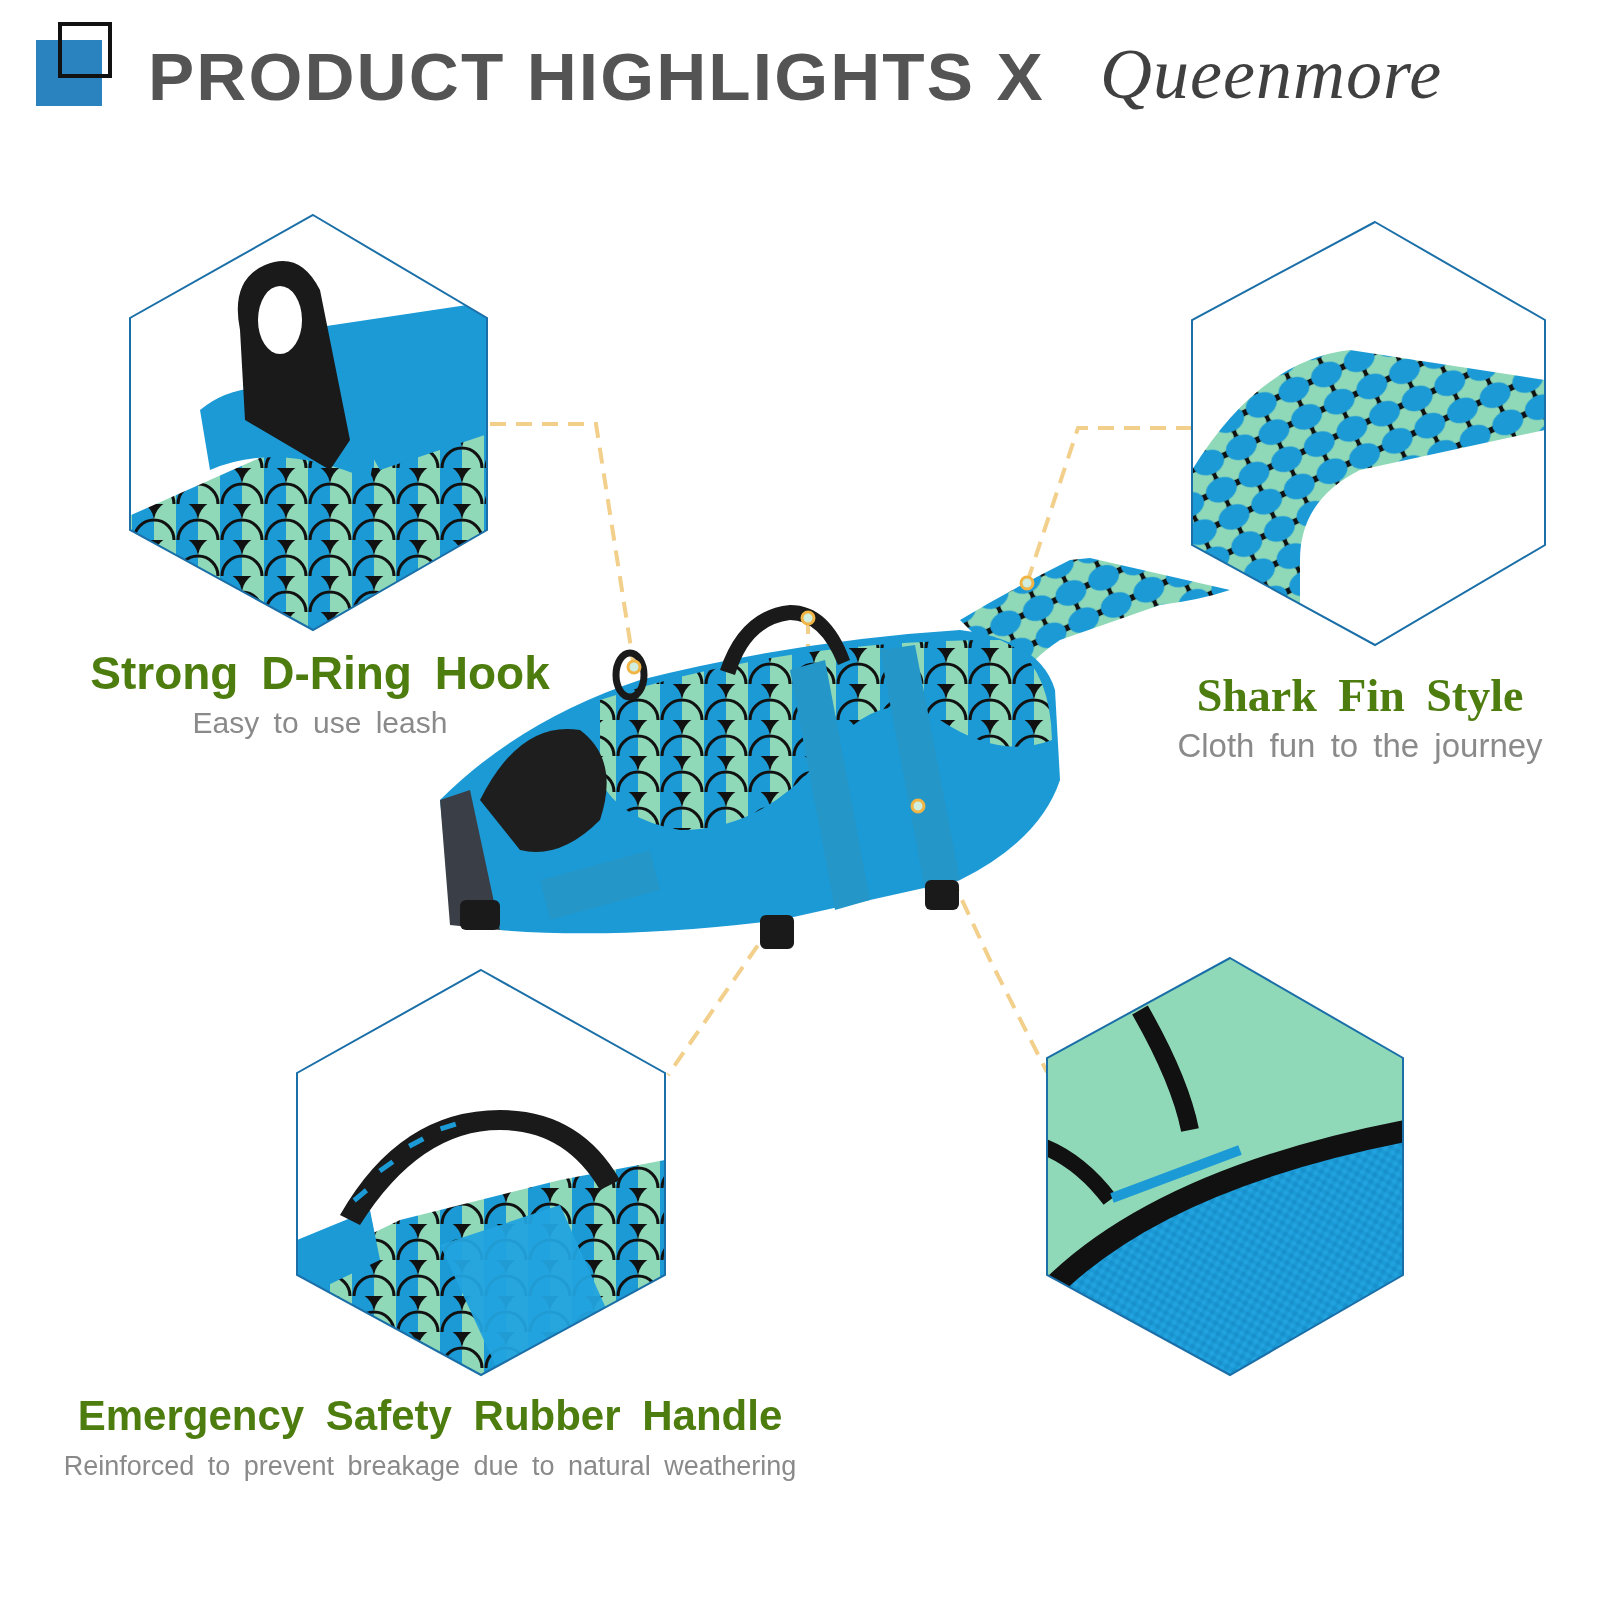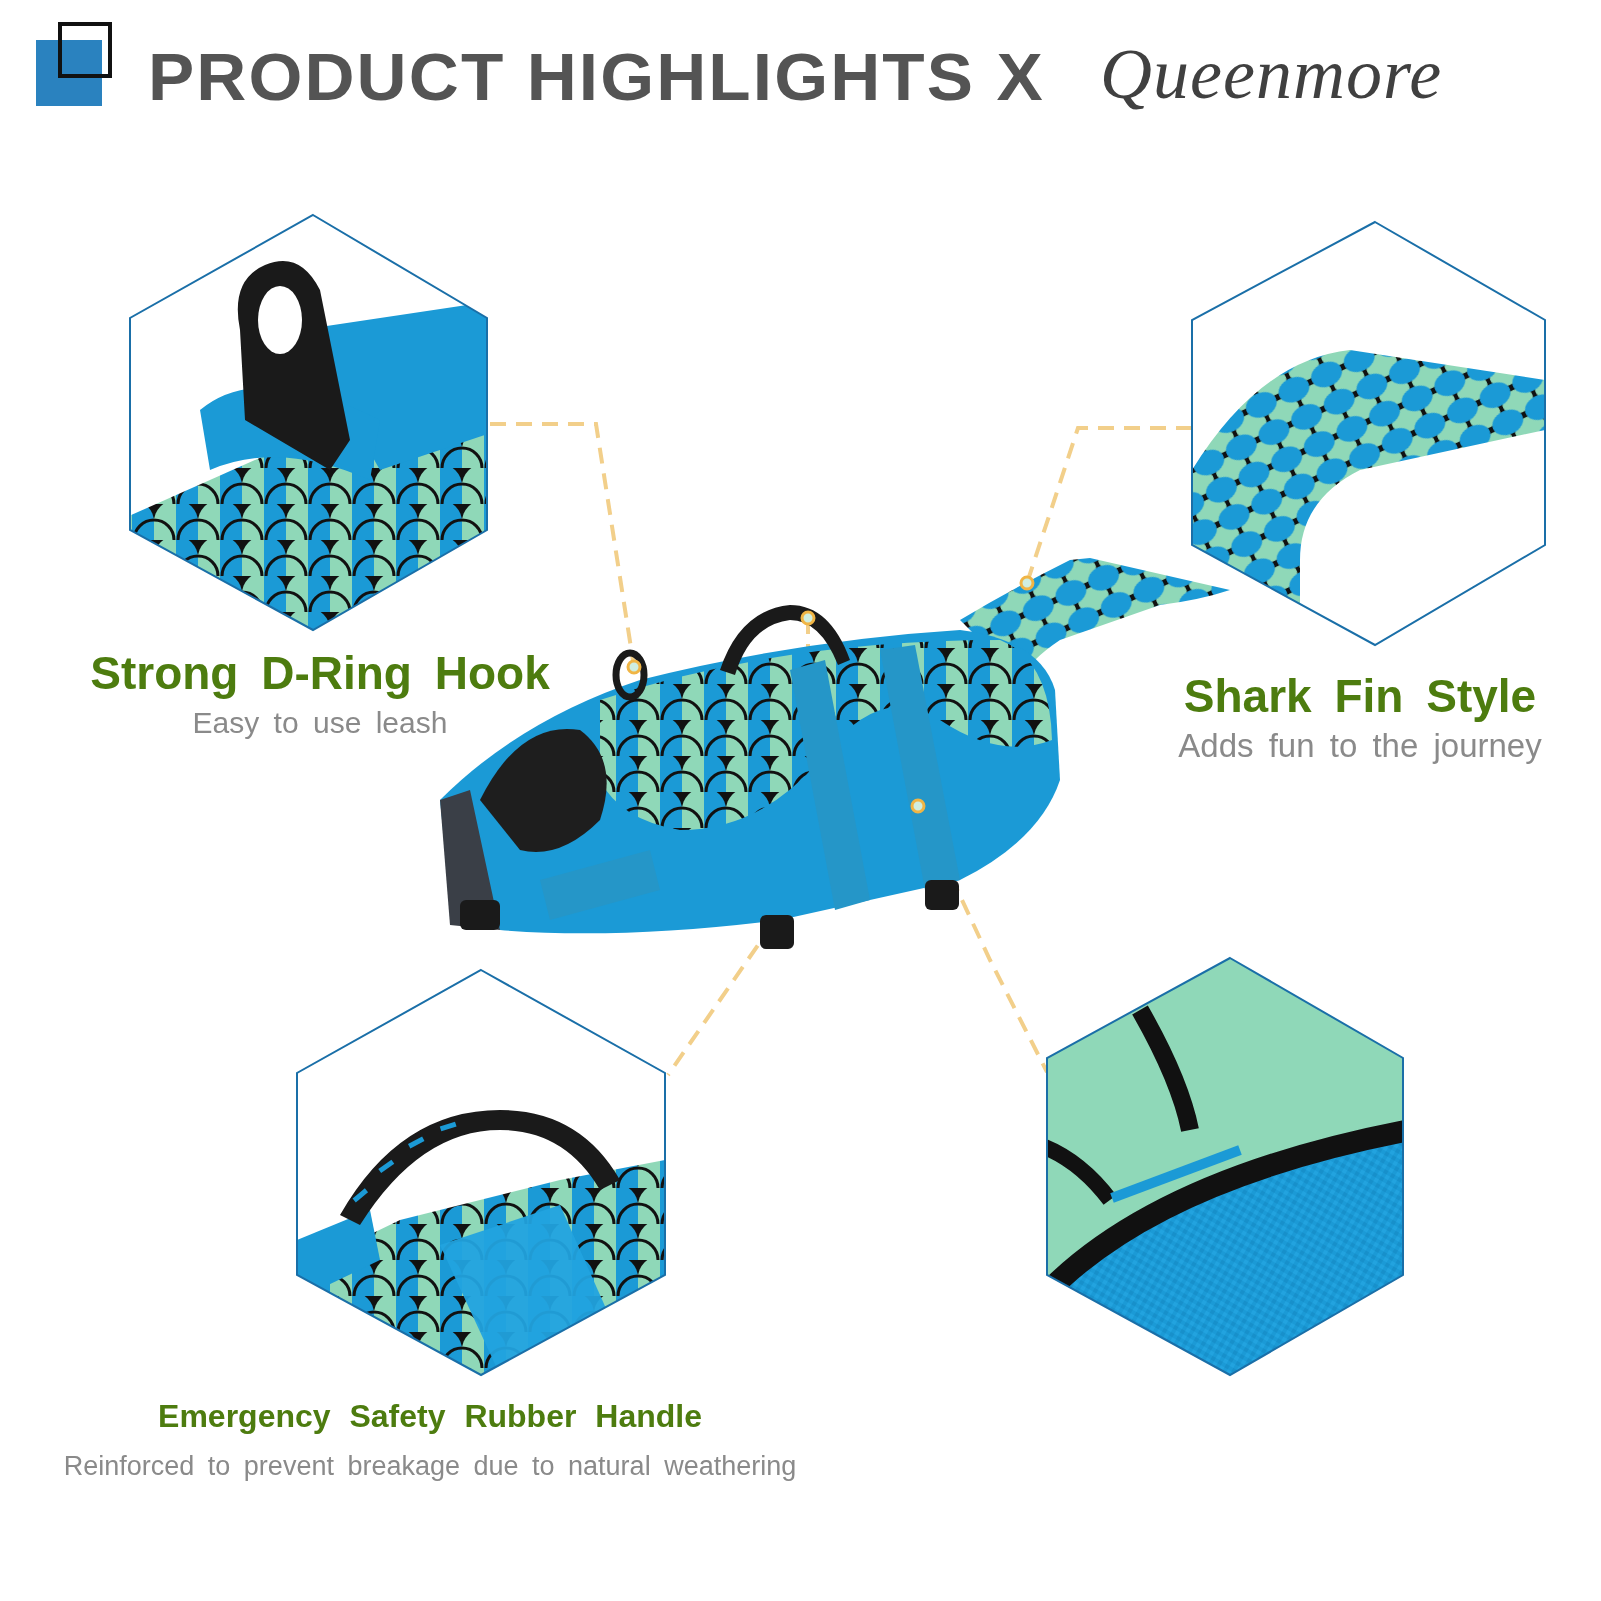--- a/index.html
+++ b/index.html
@@ -145,23 +145,23 @@
     <circle cx="918" cy="806" r="6"></circle>
   </g>
 </svg>
 
 <div class="abs" style="left:40px; top:645px; width:560px;">
   <div class="feat-title" style="font-size:46px; line-height:56px;">Strong  D-Ring  Hook</div>
   <div class="feat-sub" style="font-size:30px; line-height:44px;">Easy to use leash</div>
 </div>
 
 <div class="abs" style="left:1150px; top:668px; width:420px;">
-  <div class="feat-title" style="font-size:46px; line-height:56px;">Shark  Fin  Style</div>
-  <div class="feat-sub" style="font-size:33px; line-height:44px;">Adds fun to the journey</div>
+  <div class="feat-title" style="font-size:46px; line-height:56px;font-family:Liberation Serif, serif;">Shark  Fin  Style</div>
+  <div class="feat-sub" style="font-size:33px; line-height:44px;">Cloth fun to the journey</div>
 </div>
 
 <div class="abs" style="left:0px; top:1388px; width:860px;">
-  <div class="feat-title" style="font-size:32px; line-height:56px;">Emergency  Safety  Rubber  Handle</div>
+  <div class="feat-title" style="font-size:42px; line-height:56px;">Emergency  Safety  Rubber  Handle</div>
   <div class="feat-sub" style="font-size:27px; line-height:44px;">Reinforced to prevent breakage due to natural weathering</div>
 </div>
 
 <div class="abs" style="left:880px; top:1384px; width:700px;">
 </div>
 
 </body></html>

